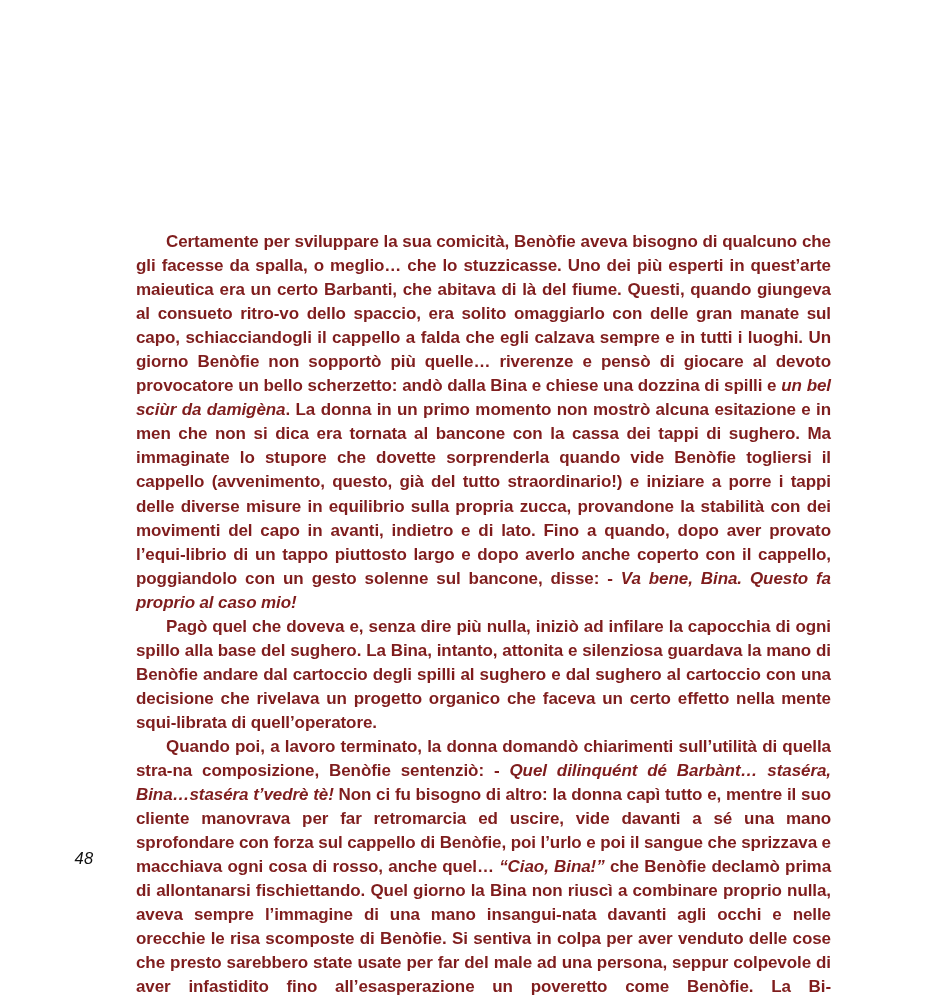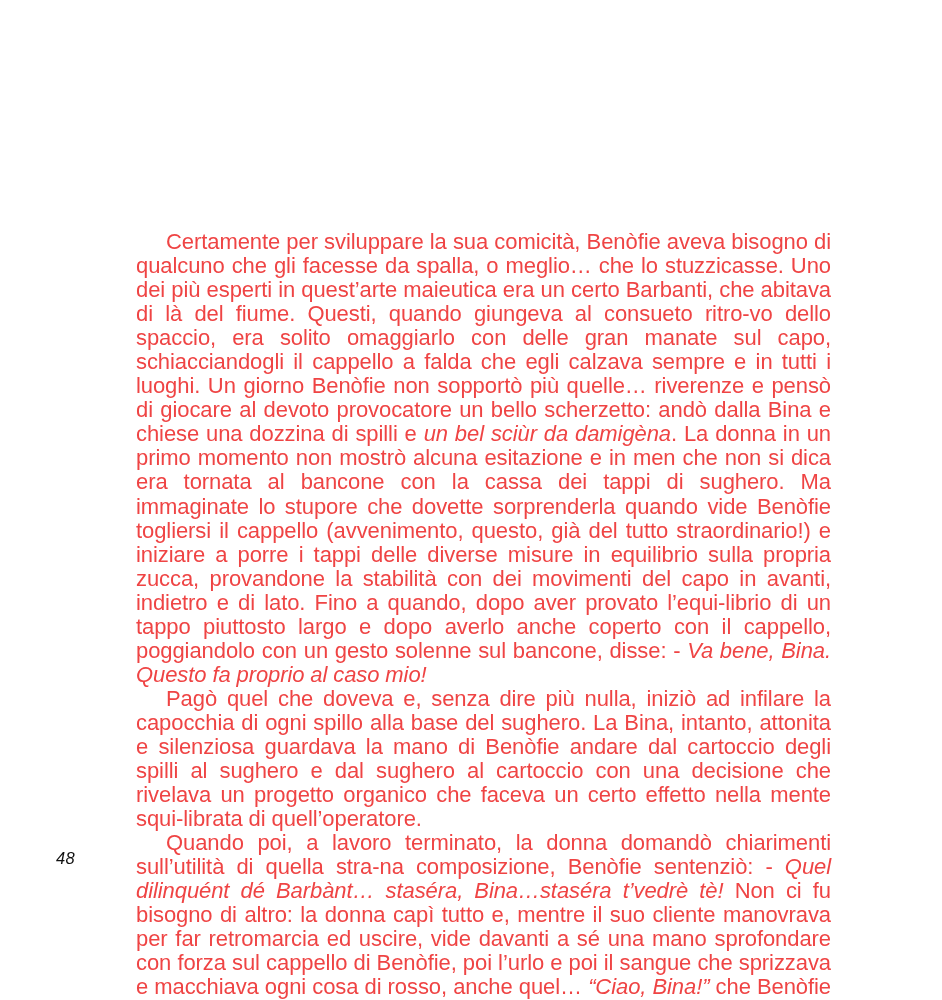--- a/index.html
+++ b/index.html
@@ -27,42 +27,43 @@
   #folio {
     position: absolute;
     left: 56px;
     top: 846px;
     width: 56px;
     font-style: italic;
     font-size: 16.5px;
     line-height: 24px;
     letter-spacing: 0.3px;
     color: #111111;
-    text-align: left;
+    text-align: center;
   }
 
   #textblock {
     position: absolute;
     left: 136px;
     top: 230px;
     width: 695px;
   }
 
   p.para {
     margin: 0;
     padding: 0;
     text-align: justify;
     text-justify: inter-word;
     text-indent: 30px;
-    font-size: 22px;
+    font-size: 17px;
     line-height: 24.05px;
     letter-spacing: -0.08px;
     word-spacing: -0.1px;
-    color: #ef4444;
+    color: #7f1d1d;
     hyphens: manual;
+    font-weight: bold;
     -webkit-hyphens: manual;
   }
   p.para:last-child { text-align: justify; }
 
   
   p.para.force-justify {
     text-align-last: justify;
   }
 
   em.it {

